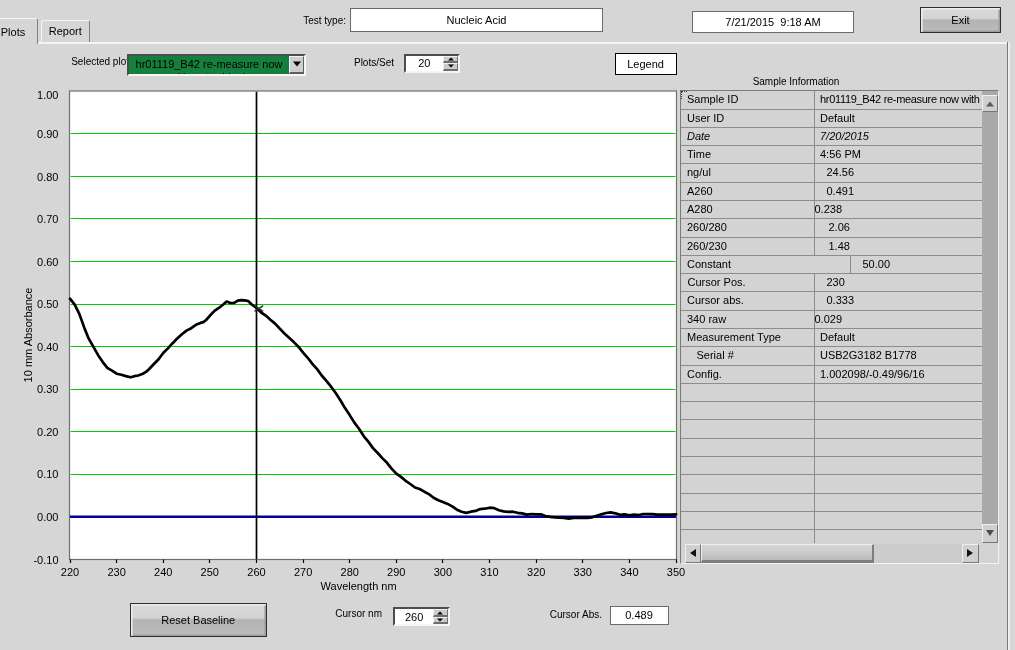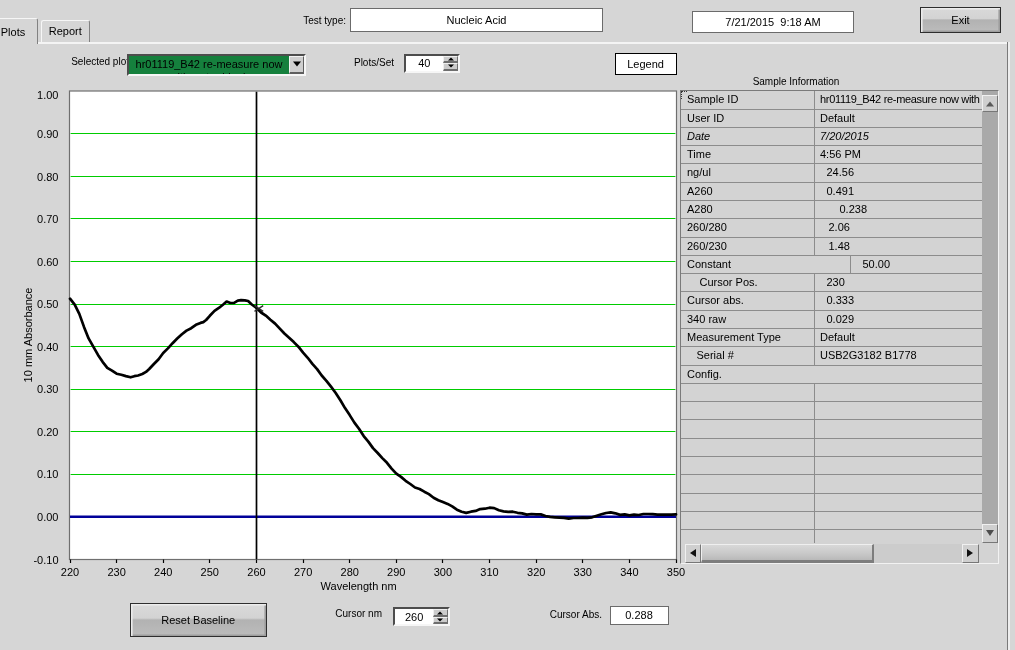--- a/index.html
+++ b/index.html
@@ -21,21 +21,21 @@
 
 <div class="lbl" style="left:52px;top:56px;width:77px;text-align:right;">Selected plot</div>
 <div style="position:absolute;left:127px;top:53.5px;width:179px;height:22.5px;box-sizing:border-box;border-top:2px solid #4d4d4d;border-left:2px solid #4d4d4d;border-bottom:2px solid #f6f6f6;border-right:2px solid #f6f6f6;background:#15803d;overflow:hidden;">
   <div style="position:absolute;left:0;top:2.2px;width:160px;text-align:center;font-size:11px;line-height:13.2px;">hr01119_B42 re-measure now<br>with water blank</div>
   <div style="position:absolute;right:0;top:0;width:15px;height:100%;background:#cfcfcf;box-sizing:border-box;border-top:1px solid #f2f2f2;border-left:1px solid #f2f2f2;border-right:1.5px solid #5e5e5e;border-bottom:2px solid #5e5e5e;">
     <div style="position:absolute;left:50%;top:50%;transform:translate(-50%,-50%);width:0;height:0;border-left:4px solid transparent;border-right:4px solid transparent;border-top:5px solid #000;"></div>
   </div>
 </div>
 <div class="lbl" style="left:330px;top:57px;width:64px;text-align:right;">Plots/Set</div>
 <div style="position:absolute;left:403.5px;top:54px;width:56.5px;height:18.5px;box-sizing:border-box;border-top:2px solid #4d4d4d;border-left:2px solid #4d4d4d;border-bottom:2px solid #f6f6f6;border-right:2px solid #f6f6f6;background:#fff;">
-    <div style="position:absolute;left:0;top:0;right:15px;bottom:0;display:flex;align-items:center;justify-content:center;font-size:11px;">40</div>
+    <div style="position:absolute;left:0;top:0;right:15px;bottom:0;display:flex;align-items:center;justify-content:center;font-size:11px;">20</div>
     <div style="position:absolute;right:0;top:0;width:15px;height:50%;background:#cbcbcb;box-sizing:border-box;border-top:1px solid #efefef;border-left:1px solid #efefef;border-right:1px solid #6e6e6e;border-bottom:2px solid #6e6e6e;">
       <div style="position:absolute;left:50%;top:50%;transform:translate(-50%,-50%);width:0;height:0;border-left:3px solid transparent;border-right:3px solid transparent;border-bottom:3.5px solid #000;"></div>
     </div>
     <div style="position:absolute;right:0;bottom:0;width:15px;height:50%;background:#cbcbcb;box-sizing:border-box;border-top:1px solid #efefef;border-left:1px solid #efefef;border-right:1px solid #6e6e6e;border-bottom:2px solid #6e6e6e;">
       <div style="position:absolute;left:50%;top:50%;transform:translate(-50%,-50%);width:0;height:0;border-left:3px solid transparent;border-right:3px solid transparent;border-top:3.5px solid #000;"></div>
     </div>
   </div>
 <div class="box" style="left:614.6px;top:53px;width:62px;height:22px;border:1.6px solid #000;">Legend</div>
 
 <svg style="position:absolute;left:0;top:0" width="1015" height="650" viewBox="0 0 1015 650" font-family="Liberation Sans, sans-serif" fill="#000">
@@ -120,56 +120,57 @@
     <div style="position:absolute;left:0;top:73.1px;width:301.5px;height:18.3px;border-bottom:1px solid #8c8c8c;box-sizing:border-box;">
       <div style="position:absolute;left:0;top:0;width:133px;height:100%;overflow:hidden;padding-left:6.5px;line-height:17.3px;box-sizing:border-box;">ng/ul</div>
       <div style="position:absolute;left:133px;top:0;width:168.5px;height:100%;overflow:hidden;border-left:1px solid #8c8c8c;padding-left:12px;line-height:17.3px;box-sizing:border-box;">24.56</div>
     </div>
     <div style="position:absolute;left:0;top:91.4px;width:301.5px;height:18.3px;border-bottom:1px solid #8c8c8c;box-sizing:border-box;">
       <div style="position:absolute;left:0;top:0;width:133px;height:100%;overflow:hidden;padding-left:6.5px;line-height:17.3px;box-sizing:border-box;">A260</div>
       <div style="position:absolute;left:133px;top:0;width:168.5px;height:100%;overflow:hidden;border-left:1px solid #8c8c8c;padding-left:12px;line-height:17.3px;box-sizing:border-box;">0.491</div>
     </div>
     <div style="position:absolute;left:0;top:109.7px;width:301.5px;height:18.3px;border-bottom:1px solid #8c8c8c;box-sizing:border-box;">
       <div style="position:absolute;left:0;top:0;width:133px;height:100%;overflow:hidden;padding-left:6.5px;line-height:17.3px;box-sizing:border-box;">A280</div>
-      <div style="position:absolute;left:133px;top:0;width:168.5px;height:100%;overflow:hidden;border-left:1px solid #8c8c8c;padding-left:25px;line-height:17.3px;box-sizing:border-box;">0.238</div>
+      <div style="position:absolute;left:133px;top:0;width:168.5px;height:100%;overflow:hidden;border-left:1px solid #8c8c8c;padding-left:0;line-height:17.3px;box-sizing:border-box;">0.238</div>
     </div>
     <div style="position:absolute;left:0;top:128.0px;width:301.5px;height:18.3px;border-bottom:1px solid #8c8c8c;box-sizing:border-box;">
       <div style="position:absolute;left:0;top:0;width:133px;height:100%;overflow:hidden;padding-left:6.5px;line-height:17.3px;box-sizing:border-box;">260/280</div>
       <div style="position:absolute;left:133px;top:0;width:168.5px;height:100%;overflow:hidden;border-left:1px solid #8c8c8c;padding-left:14px;line-height:17.3px;box-sizing:border-box;">2.06</div>
     </div>
     <div style="position:absolute;left:0;top:146.2px;width:301.5px;height:18.3px;border-bottom:1px solid #8c8c8c;box-sizing:border-box;">
       <div style="position:absolute;left:0;top:0;width:133px;height:100%;overflow:hidden;padding-left:6.5px;line-height:17.3px;box-sizing:border-box;">260/230</div>
       <div style="position:absolute;left:133px;top:0;width:168.5px;height:100%;overflow:hidden;border-left:1px solid #8c8c8c;padding-left:14px;line-height:17.3px;box-sizing:border-box;">1.48</div>
     </div>
     <div style="position:absolute;left:0;top:164.5px;width:332px;height:18.3px;border-bottom:1px solid #8c8c8c;box-sizing:border-box;">
       <div style="position:absolute;left:0;top:0;width:133px;height:100%;overflow:hidden;padding-left:6.5px;line-height:17.3px;box-sizing:border-box;">Constant</div>
       <div style="position:absolute;left:133px;top:0;width:168.5px;height:100%;overflow:hidden;border-left:1px solid #8c8c8c;padding-left:12px;line-height:17.3px;box-sizing:border-box;margin-left:36px;">50.00</div>
     </div>
     <div style="position:absolute;left:0;top:182.8px;width:301.5px;height:18.3px;border-bottom:1px solid #8c8c8c;box-sizing:border-box;">
-      <div style="position:absolute;left:0;top:0;width:133px;height:100%;overflow:hidden;padding-left:19px;line-height:17.3px;box-sizing:border-box;">Cursor Pos.</div>
+      <div style="position:absolute;left:0;top:0;width:133px;height:100%;overflow:hidden;padding-left:7px;line-height:17.3px;box-sizing:border-box;">Cursor Pos.</div>
       <div style="position:absolute;left:133px;top:0;width:168.5px;height:100%;overflow:hidden;border-left:1px solid #8c8c8c;padding-left:12px;line-height:17.3px;box-sizing:border-box;">230</div>
     </div>
     <div style="position:absolute;left:0;top:201.1px;width:301.5px;height:18.3px;border-bottom:1px solid #8c8c8c;box-sizing:border-box;">
       <div style="position:absolute;left:0;top:0;width:133px;height:100%;overflow:hidden;padding-left:6.5px;line-height:17.3px;box-sizing:border-box;">Cursor abs.</div>
       <div style="position:absolute;left:133px;top:0;width:168.5px;height:100%;overflow:hidden;border-left:1px solid #8c8c8c;padding-left:12px;line-height:17.3px;box-sizing:border-box;">0.333</div>
     </div>
     <div style="position:absolute;left:0;top:219.4px;width:301.5px;height:18.3px;border-bottom:1px solid #8c8c8c;box-sizing:border-box;">
       <div style="position:absolute;left:0;top:0;width:133px;height:100%;overflow:hidden;padding-left:6.5px;line-height:17.3px;box-sizing:border-box;">340 raw</div>
-      <div style="position:absolute;left:133px;top:0;width:168.5px;height:100%;overflow:hidden;border-left:1px solid #8c8c8c;padding-left:12px;line-height:17.3px;box-sizing:border-box;">0.029</div>
+      <div style="position:absolute;left:133px;top:0;width:168.5px;height:100%;overflow:hidden;border-left:1px solid #8c8c8c;line-height:17.3px;box-sizing:border-box;">0.029</div>
     </div>
     <div style="position:absolute;left:0;top:237.6px;width:301.5px;height:18.3px;border-bottom:1px solid #8c8c8c;box-sizing:border-box;">
       <div style="position:absolute;left:0;top:0;width:133px;height:100%;overflow:hidden;padding-left:6.5px;line-height:17.3px;box-sizing:border-box;">Measurement Type</div>
       <div style="position:absolute;left:133px;top:0;width:168.5px;height:100%;overflow:hidden;border-left:1px solid #8c8c8c;padding-left:5.5px;line-height:17.3px;box-sizing:border-box;">Default</div>
     </div>
     <div style="position:absolute;left:0;top:255.9px;width:301.5px;height:18.3px;border-bottom:1px solid #8c8c8c;box-sizing:border-box;">
       <div style="position:absolute;left:0;top:0;width:133px;height:100%;overflow:hidden;padding-left:16px;line-height:17.3px;box-sizing:border-box;">Serial #</div>
       <div style="position:absolute;left:133px;top:0;width:168.5px;height:100%;overflow:hidden;border-left:1px solid #8c8c8c;padding-left:5.5px;line-height:17.3px;box-sizing:border-box;">USB2G3182 B1778</div>
     </div>
     <div style="position:absolute;left:0;top:274.2px;width:301.5px;height:18.3px;border-bottom:1px solid #8c8c8c;box-sizing:border-box;">
       <div style="position:absolute;left:0;top:0;width:133px;height:100%;overflow:hidden;padding-left:6.5px;line-height:17.3px;box-sizing:border-box;">Config.</div>
+      <div style="position:absolute;left:133px;top:0;width:168.5px;height:100%;overflow:hidden;border-left:1px solid #8c8c8c;padding-left:5.5px;line-height:17.3px;box-sizing:border-box;">1.002098/-0.49/96/16</div>
     </div>
     <div style="position:absolute;left:0;top:292.5px;width:301.5px;height:18.3px;border-bottom:1px solid #8c8c8c;box-sizing:border-box;">
       <div style="position:absolute;left:0;top:0;width:133px;height:100%;overflow:hidden;padding-left:6.5px;line-height:17.3px;box-sizing:border-box;"></div>
       <div style="position:absolute;left:133px;top:0;width:168.5px;height:100%;overflow:hidden;border-left:1px solid #8c8c8c;padding-left:5.5px;line-height:17.3px;box-sizing:border-box;"></div>
     </div>
     <div style="position:absolute;left:0;top:310.8px;width:301.5px;height:18.3px;border-bottom:1px solid #8c8c8c;box-sizing:border-box;">
       <div style="position:absolute;left:0;top:0;width:133px;height:100%;overflow:hidden;padding-left:6.5px;line-height:17.3px;box-sizing:border-box;"></div>
       <div style="position:absolute;left:133px;top:0;width:168.5px;height:100%;overflow:hidden;border-left:1px solid #8c8c8c;padding-left:5.5px;line-height:17.3px;box-sizing:border-box;"></div>
     </div>
     <div style="position:absolute;left:0;top:329.0px;width:301.5px;height:18.3px;border-bottom:1px solid #8c8c8c;box-sizing:border-box;">
@@ -222,12 +223,12 @@
 <div style="position:absolute;left:393.3px;top:607.4px;width:56.7px;height:18.8px;box-sizing:border-box;border-top:2px solid #4d4d4d;border-left:2px solid #4d4d4d;border-bottom:2px solid #f6f6f6;border-right:2px solid #f6f6f6;background:#fff;">
     <div style="position:absolute;left:0;top:0;right:15px;bottom:0;display:flex;align-items:center;justify-content:center;font-size:11px;">260</div>
     <div style="position:absolute;right:0;top:0;width:15px;height:50%;background:#cbcbcb;box-sizing:border-box;border-top:1px solid #efefef;border-left:1px solid #efefef;border-right:1px solid #6e6e6e;border-bottom:2px solid #6e6e6e;">
       <div style="position:absolute;left:50%;top:50%;transform:translate(-50%,-50%);width:0;height:0;border-left:3px solid transparent;border-right:3px solid transparent;border-bottom:3.5px solid #000;"></div>
     </div>
     <div style="position:absolute;right:0;bottom:0;width:15px;height:50%;background:#cbcbcb;box-sizing:border-box;border-top:1px solid #efefef;border-left:1px solid #efefef;border-right:1px solid #6e6e6e;border-bottom:2px solid #6e6e6e;">
       <div style="position:absolute;left:50%;top:50%;transform:translate(-50%,-50%);width:0;height:0;border-left:3px solid transparent;border-right:3px solid transparent;border-top:3.5px solid #000;"></div>
     </div>
   </div>
 <div class="lbl" style="left:530px;top:608.5px;width:72px;text-align:right;">Cursor Abs.</div>
-<div class="box" style="left:609.5px;top:606px;width:59px;height:18.5px;">0.288</div>
+<div class="box" style="left:609.5px;top:606px;width:59px;height:18.5px;">0.489</div>
 </body></html>

